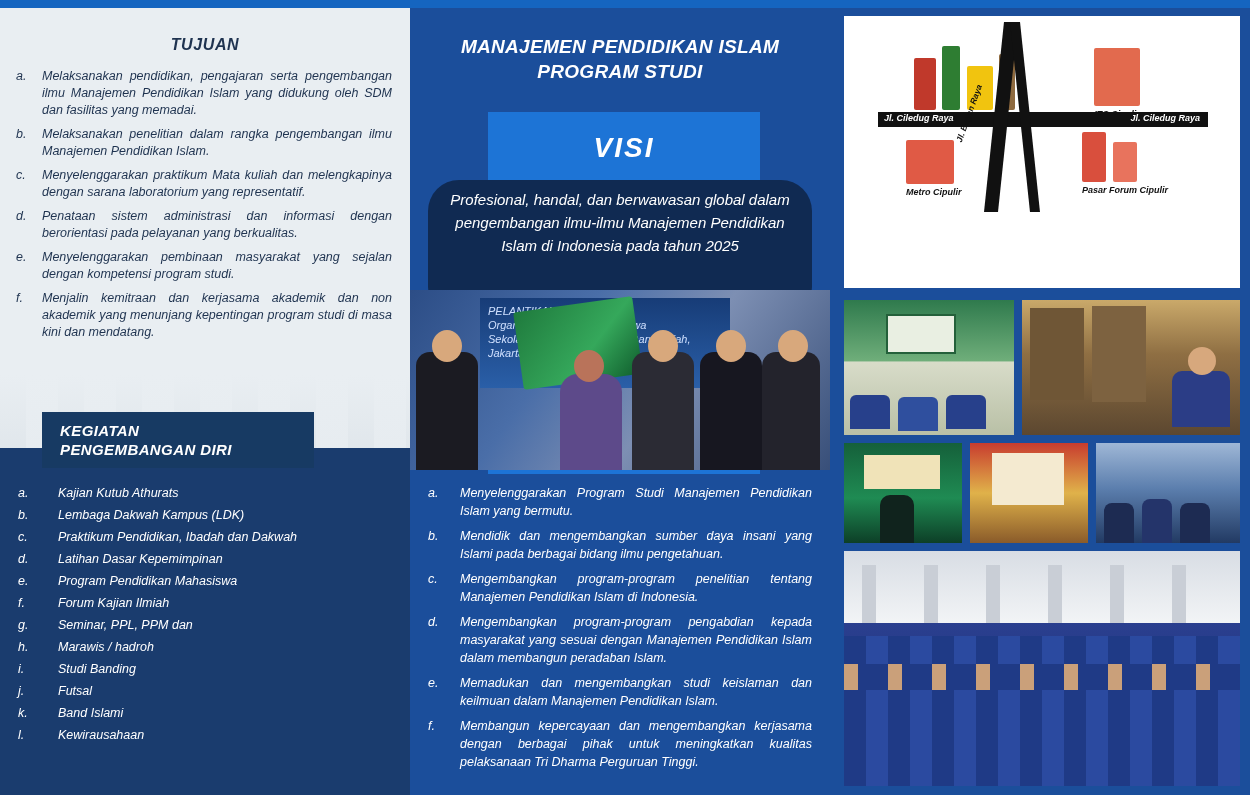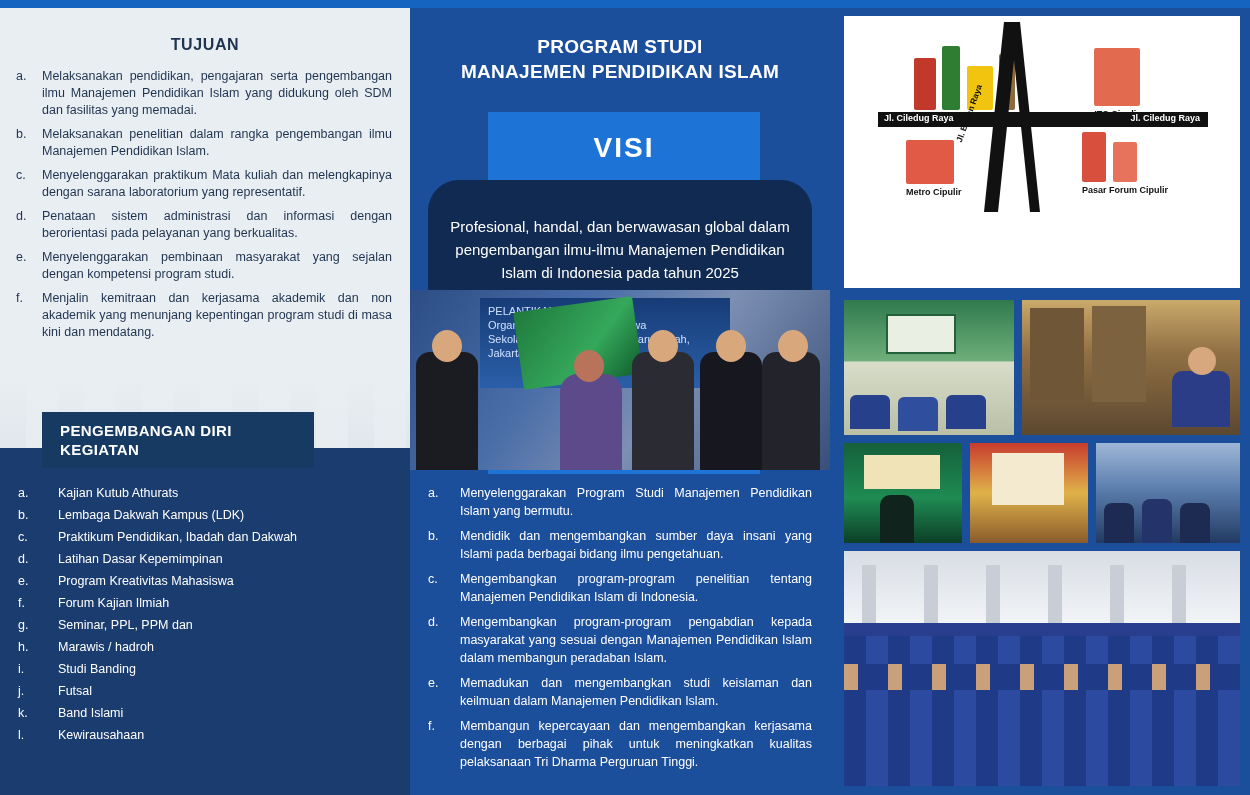--- a/index.html
+++ b/index.html
@@ -3,21 +3,21 @@
 <meta charset="utf-8">
 <style>
   * { box-sizing: border-box; }
   html, body { margin:0; padding:0; }
   body {
     width:1250px; height:795px;
     font-family:"Liberation Sans", sans-serif;
     background:#ffffff;
     overflow:hidden;
   }
-  .page { position:relative; width:1250px; height:795px; background:#fca5a5; overflow:hidden; }
+  .page { position:relative; width:1250px; height:795px; background:#fca5a5; overflow:hidden;font-style:italic; }
 
   
   .topstrip { position:absolute; left:0; top:0; width:1250px; height:8px; background:#1565c0; }
 
   
   .left-panel {
     position:absolute; left:0; top:8px; width:410px; height:787px;
     background:#e9eef2;
     overflow:hidden;
   }
@@ -66,21 +66,21 @@
     line-height:25px; padding-top:26px; letter-spacing:.3px;
   }
   .visi-bar {
     position:absolute; left:78px; top:104px; width:272px; height:72px;
     background:#1d74d6; display:flex; align-items:center; justify-content:center;
   }
   .visi-bar span { color:#fff; font-weight:bold; font-size:28px; letter-spacing:2px; }
   .visi-body {
     position:absolute; left:18px; top:172px; width:384px; height:138px;
     background:#102a52; color:#fff; text-align:center;
-    display:flex; align-items:center; justify-content:center; padding:8px 14px;border-radius:31px;
+    display:flex; justify-content:center; padding:8px 14px;border-radius:31px;
   }
   .visi-body p { margin:0; font-size:15px; line-height:23px; }
 
   .photo-flag {
     position:absolute; left:410px; top:290px; width:420px; height:180px;
     background:linear-gradient(125deg,#2c4d86 0%, #4a6ea8 35%, #7d8fb3 60%, #384f79 100%);
     overflow:hidden;
   }
   .pf-banner {
     position:absolute; left:70px; top:8px; width:250px; height:90px;
@@ -188,22 +188,22 @@
           <div class="t-mark">e.</div>
           <div class="t-text">Menyelenggarakan pembinaan masyarakat yang sejalan dengan kompetensi program studi.</div>
         </div>
         <div class="t-row">
           <div class="t-mark">f.</div>
           <div class="t-text">Menjalin kemitraan dan kerjasama akademik dan non akademik yang menunjang kepentingan program studi di masa kini dan mendatang.</div>
         </div>
       </div>
 
       <div class="keg-badge">
+        <span>KEGIATAN</span>
         <span>PENGEMBANGAN DIRI</span>
-        <span>KEGIATAN</span>
       </div>
 
       <div class="keg-list">
         <div class="k-row">
           <div class="k-mark">a.</div>
           <div class="k-text">Kajian Kutub Athurats</div>
         </div>
         <div class="k-row">
           <div class="k-mark">b.</div>
           <div class="k-text">Lembaga Dakwah Kampus (LDK)</div>
@@ -211,21 +211,21 @@
         <div class="k-row">
           <div class="k-mark">c.</div>
           <div class="k-text">Praktikum Pendidikan, Ibadah dan Dakwah</div>
         </div>
         <div class="k-row">
           <div class="k-mark">d.</div>
           <div class="k-text">Latihan Dasar Kepemimpinan</div>
         </div>
         <div class="k-row">
           <div class="k-mark">e.</div>
-          <div class="k-text">Program Kreativitas Mahasiswa</div>
+          <div class="k-text">Program Pendidikan Mahasiswa</div>
         </div>
         <div class="k-row">
           <div class="k-mark">f.</div>
           <div class="k-text">Forum Kajian Ilmiah</div>
         </div>
         <div class="k-row">
           <div class="k-mark">g.</div>
           <div class="k-text">Seminar, PPL, PPM dan</div>
         </div>
         <div class="k-row">
@@ -247,22 +247,22 @@
         <div class="k-row">
           <div class="k-mark">l.</div>
           <div class="k-text">Kewirausahaan</div>
         </div>
       </div>
     </div>
   </div>
 
   <div class="mid-panel">
     <div class="mid-head">
+      <div>MANAJEMEN PENDIDIKAN ISLAM</div>
       <div>PROGRAM STUDI</div>
-      <div>MANAJEMEN PENDIDIKAN ISLAM</div>
     </div>
 
     <div class="visi-bar">
       <span>VISI</span>
     </div>
 
     <div class="visi-body">
       <p>Profesional, handal, dan berwawasan global dalam pengembangan ilmu-ilmu Manajemen Pendidikan Islam di Indonesia pada tahun 2025</p>
     </div>
 

